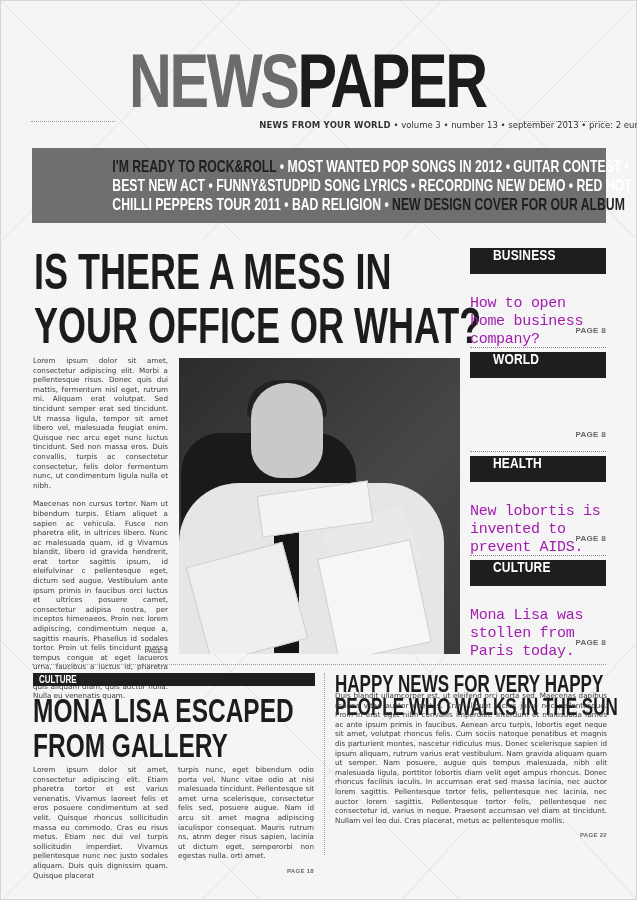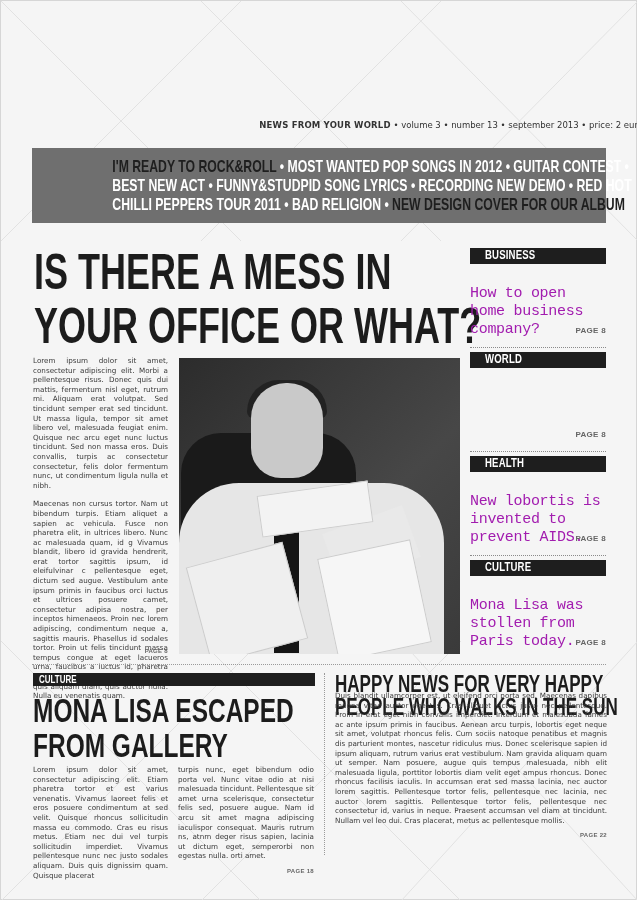--- a/index.html
+++ b/index.html
@@ -111,23 +111,23 @@
   .photo .tie { position: absolute; left: 95px; top: 145px; width: 25px; height: 150px; background: #151515; }
   .photo .paper1 { position: absolute; left: 80px; top: 130px; width: 112px; height: 42px; background: #f3f3f3; transform: rotate(-8deg); border: 1px solid #ccc; }
   .photo .paper2 { position: absolute; left: 18px; top: 195px; width: 100px; height: 100px; background: #efefef; transform: rotate(-15deg); border: 1px solid #ccc; }
   .photo .paper3 { position: absolute; left: 148px; top: 190px; width: 95px; height: 105px; background: #f6f6f6; transform: rotate(-12deg); border: 1px solid #ccc; }
   .photo .paper4 { position: absolute; left: 150px; top: 160px; width: 85px; height: 55px; background: #e9e9e9; transform: rotate(-20deg); }
 
   
   .sidebar { position: absolute; left: 469px; top: 247px; width: 136px; }
   .side-item { position: relative; height: 104px; }
   .side-label {
-    display: block; height: 16px; background: #1e1e1e; color: #fff;
-    font-family: "Liberation Sans", sans-serif; font-weight: bold;
-    font-size: 12px; line-height: 14px; padding-left: 15px;
+    display: block; height: 26px; background: #1e1e1e; color: #fff;
+    font-family: "Liberation Sans", sans-serif; font-weight: bold;
+    font-size: 15px; line-height: 14px; padding-left: 23px;
     letter-spacing: 0.2px;
   }
   .side-label span { display: inline-block; transform: scaleX(0.8); transform-origin: left center; }
   .side-text {
     margin-top: 21px; font-size: 15px; line-height: 18px; color: #a21caf;
     font-family: Liberation Mono, monospace; letter-spacing: -0.3px;
   }
   .side-page { position: absolute; right: 0; top: 78px; font-size: 8px; }
   .side-rule { position: absolute; left: 0; top: 99px; width: 136px; border-top: 1px dotted #8a8a8a; }
 
@@ -183,20 +183,27 @@
         <line x1="637" y1="0" x2="400" y2="240"></line>
       <line x1="0" y1="640" x2="260" y2="900"></line>
         <line x1="260" y1="640" x2="0" y2="900"></line>
       <line x1="200" y1="640" x2="460" y2="900"></line>
         <line x1="460" y1="640" x2="200" y2="900"></line>
       <line x1="400" y1="640" x2="637" y2="900"></line>
         <line x1="637" y1="640" x2="400" y2="900"></line>
     </g>
   </svg>
 
+  <div class="masthead">
+    <div class="mast-rule left"></div>
+    <div class="mast-title">
+      <span class="news">NEWS</span><span class="paper">PAPER</span>
+    </div>
+    <div class="mast-rule right"></div>
+  </div>
   <div class="tagline">
     <b>NEWS FROM YOUR WORLD</b><span> • volume 3 • number 13 • september 2013 • price: 2 eur</span>
   </div>
 
   <div class="banner">
     <span class="banner-line"><span class="dark">I'M READY TO ROCK&amp;ROLL</span><span> • MOST WANTED POP SONGS IN 2012 • GUITAR CONTEST •</span></span>
     <span class="banner-line">BEST NEW ACT • FUNNY&amp;STUDPID SONG LYRICS • RECORDING NEW DEMO • RED HOT</span>
     <span class="banner-line"><span>CHILLI PEPPERS TOUR 2011 • BAD RELIGION • </span><span class="dark">NEW DESIGN COVER FOR OUR ALBUM</span></span>
   </div>
 

